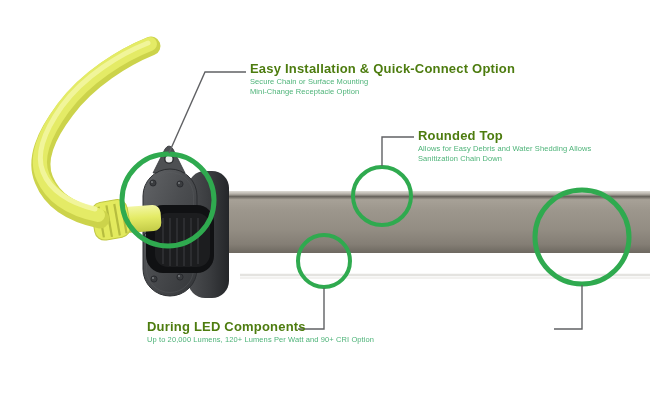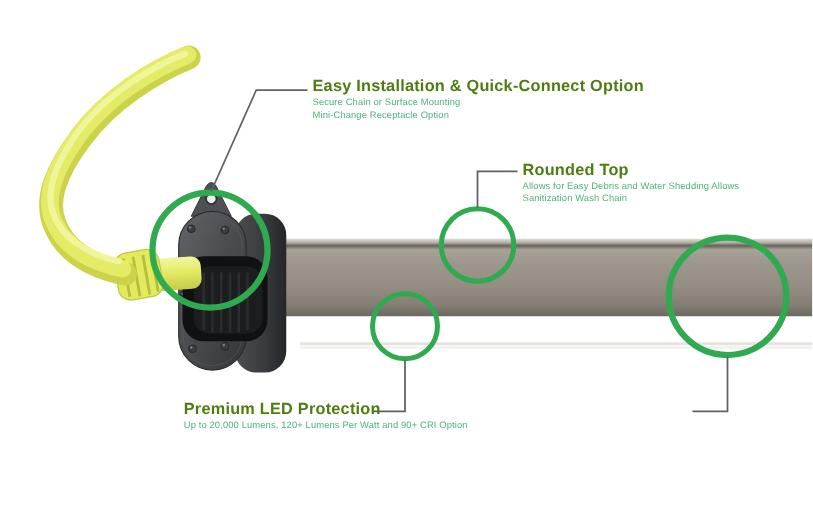--- a/index.html
+++ b/index.html
@@ -142,22 +142,22 @@
 
   <div class="callout" id="callout-quick-connect">
     <span class="title">Easy Installation &amp; Quick-Connect Option</span>
     <span class="sub">Secure Chain or Surface Mounting</span>
     <span class="sub">Mini-Change Receptacle Option</span>
   </div>
 
   <div class="callout" id="callout-rounded-top">
     <span class="title">Rounded Top</span>
     <span class="sub">Allows for Easy Debris and Water Shedding Allows</span>
-    <span class="sub">Sanitization Wash Chain</span>
+    <span class="sub">Sanitization Chain Down</span>
   </div>
 
   <div class="callout" id="callout-led-components">
-    <span class="title">Premium LED Protection</span>
+    <span class="title">During LED Components</span>
     <span class="sub">Up to 20,000 Lumens, 120+ Lumens Per Watt and 90+ CRI Option</span>
   </div>
 
 
 </div>
 
 </body></html>

